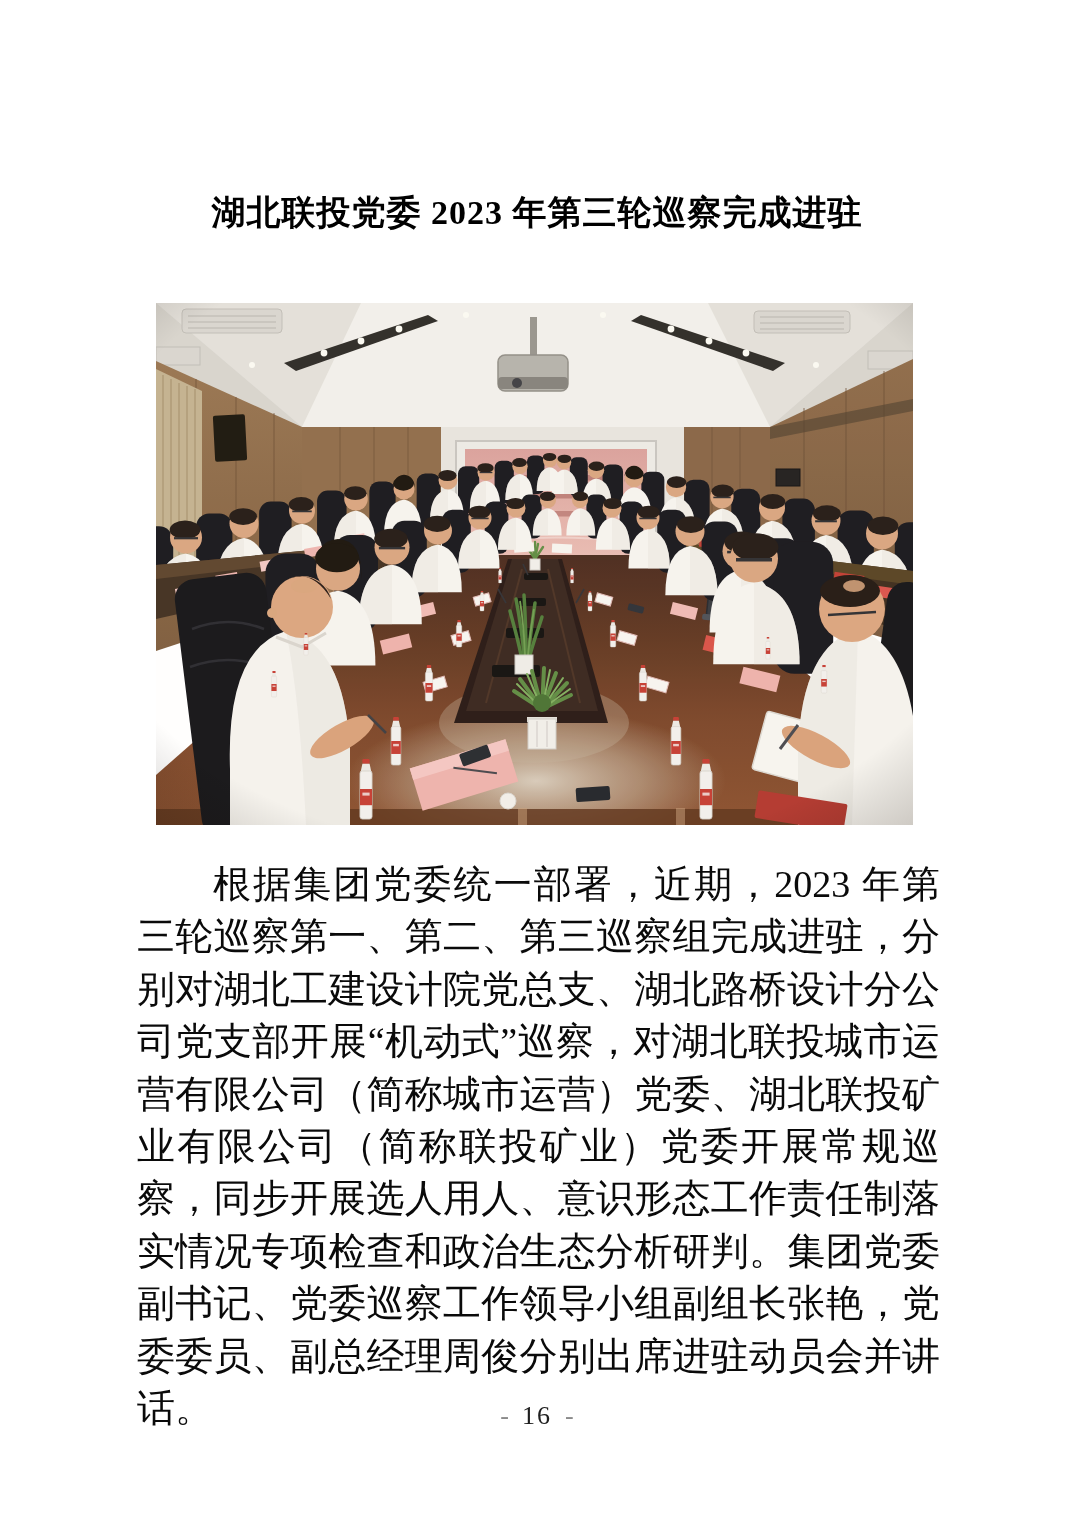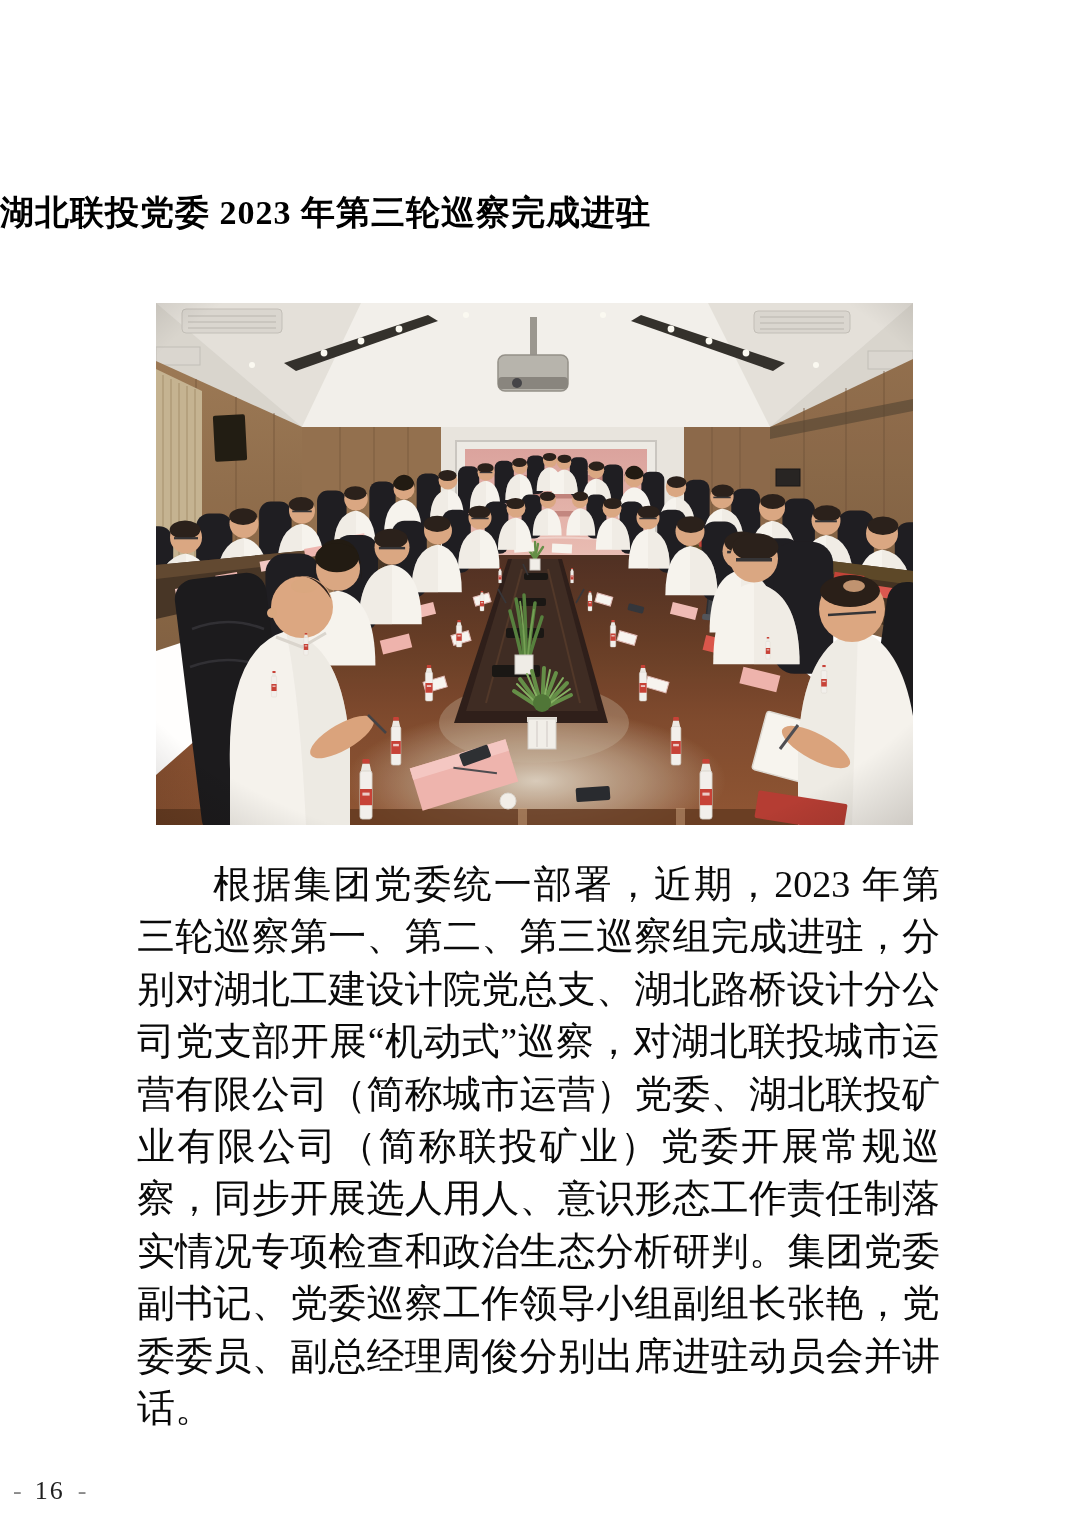--- a/index.html
+++ b/index.html
@@ -1,25 +1,25 @@
 <!DOCTYPE html>
 <html><head>
 <meta charset="utf-8">
 <style>
   html,body{margin:0;padding:0;background:#ffffff;}
   .page{position:relative;width:1074px;height:1520px;margin:0 auto;background:#ffffff;
         font-family:"Liberation Serif","DejaVu Serif",serif;overflow:hidden;}
-  .doc-title{position:absolute;top:190px;left:0;right:0;margin:0;text-align:left;
+  .doc-title{position:absolute;top:190px;left:0;right:0;margin:0;text-align:center;
              font-size:34px;font-weight:700;color:#000;letter-spacing:1px;}
   .photo-wrap{position:absolute;left:156px;top:303px;width:757px;height:522px;margin:0;}
   .photo-wrap svg{display:block;width:100%;height:100%;}
   .body-par{position:absolute;left:137px;top:858px;width:803px;margin:0;
             font-size:38px;line-height:52.4px;color:#0a0a0a;
             text-align:justify;text-indent:2em;}
-  .page-footer{position:absolute;top:1476px;left:0;right:0;
+  .page-footer{position:absolute;top:1401px;left:0;right:0;text-align:center;
                font-size:26px;}
   .page-footer .dash{color:#8a8a8a;margin:0 13px;}
   .page-footer .num{color:#1f1f1f;letter-spacing:2px;}
 </style>
 </head>
 <body>
 
 <div class="page">
 
   <h1 class="doc-title">湖北联投党委 2023 年第三轮巡察完成进驻</h1>

